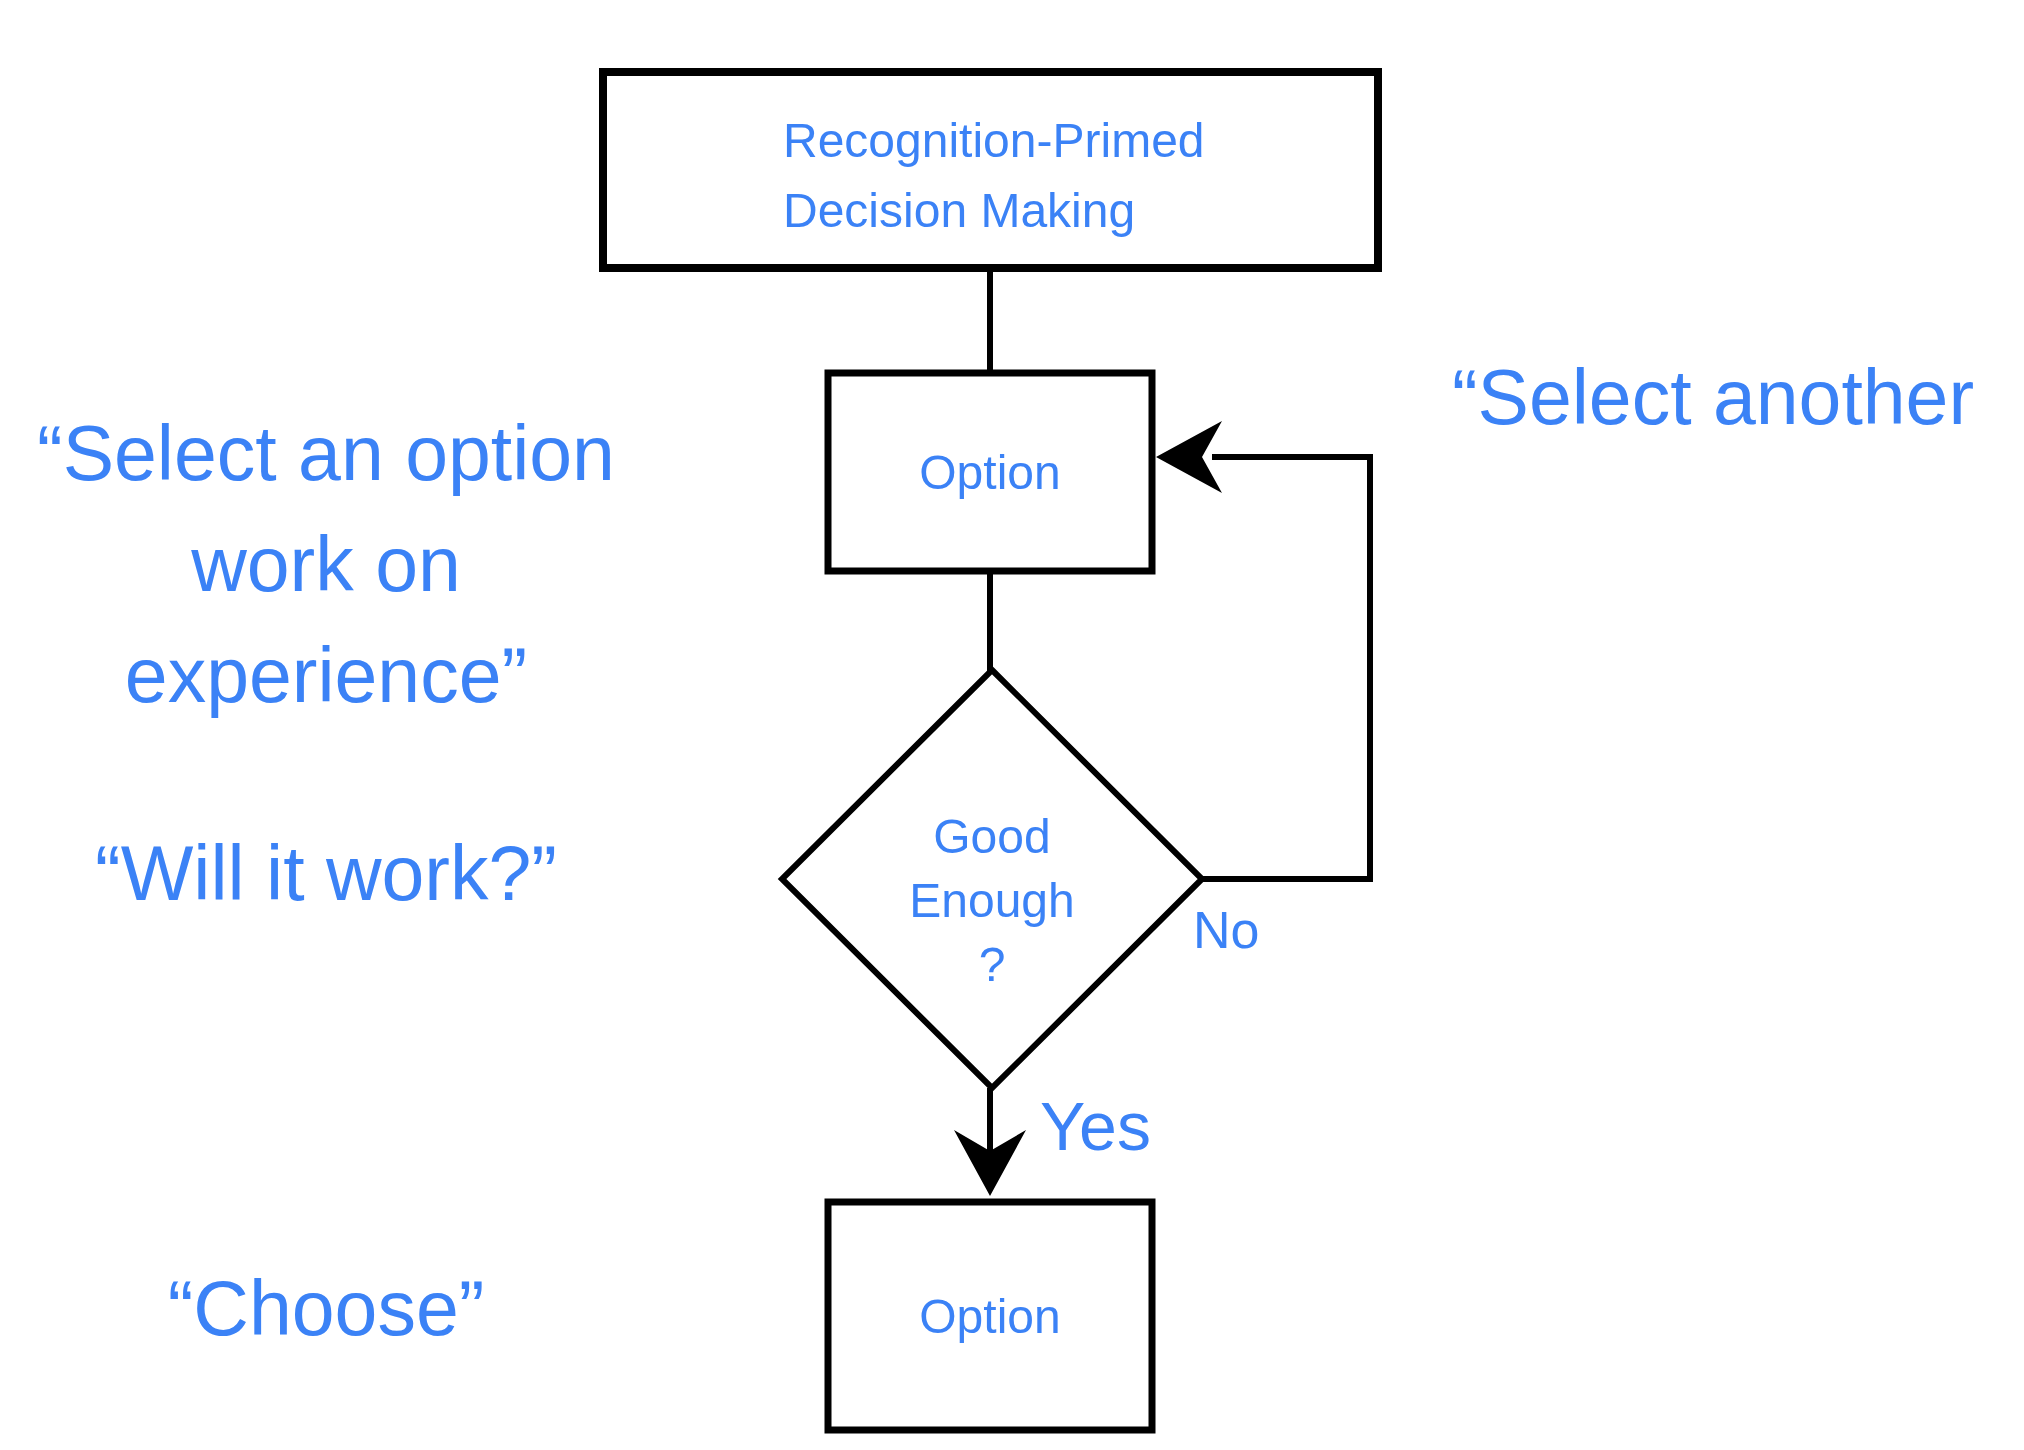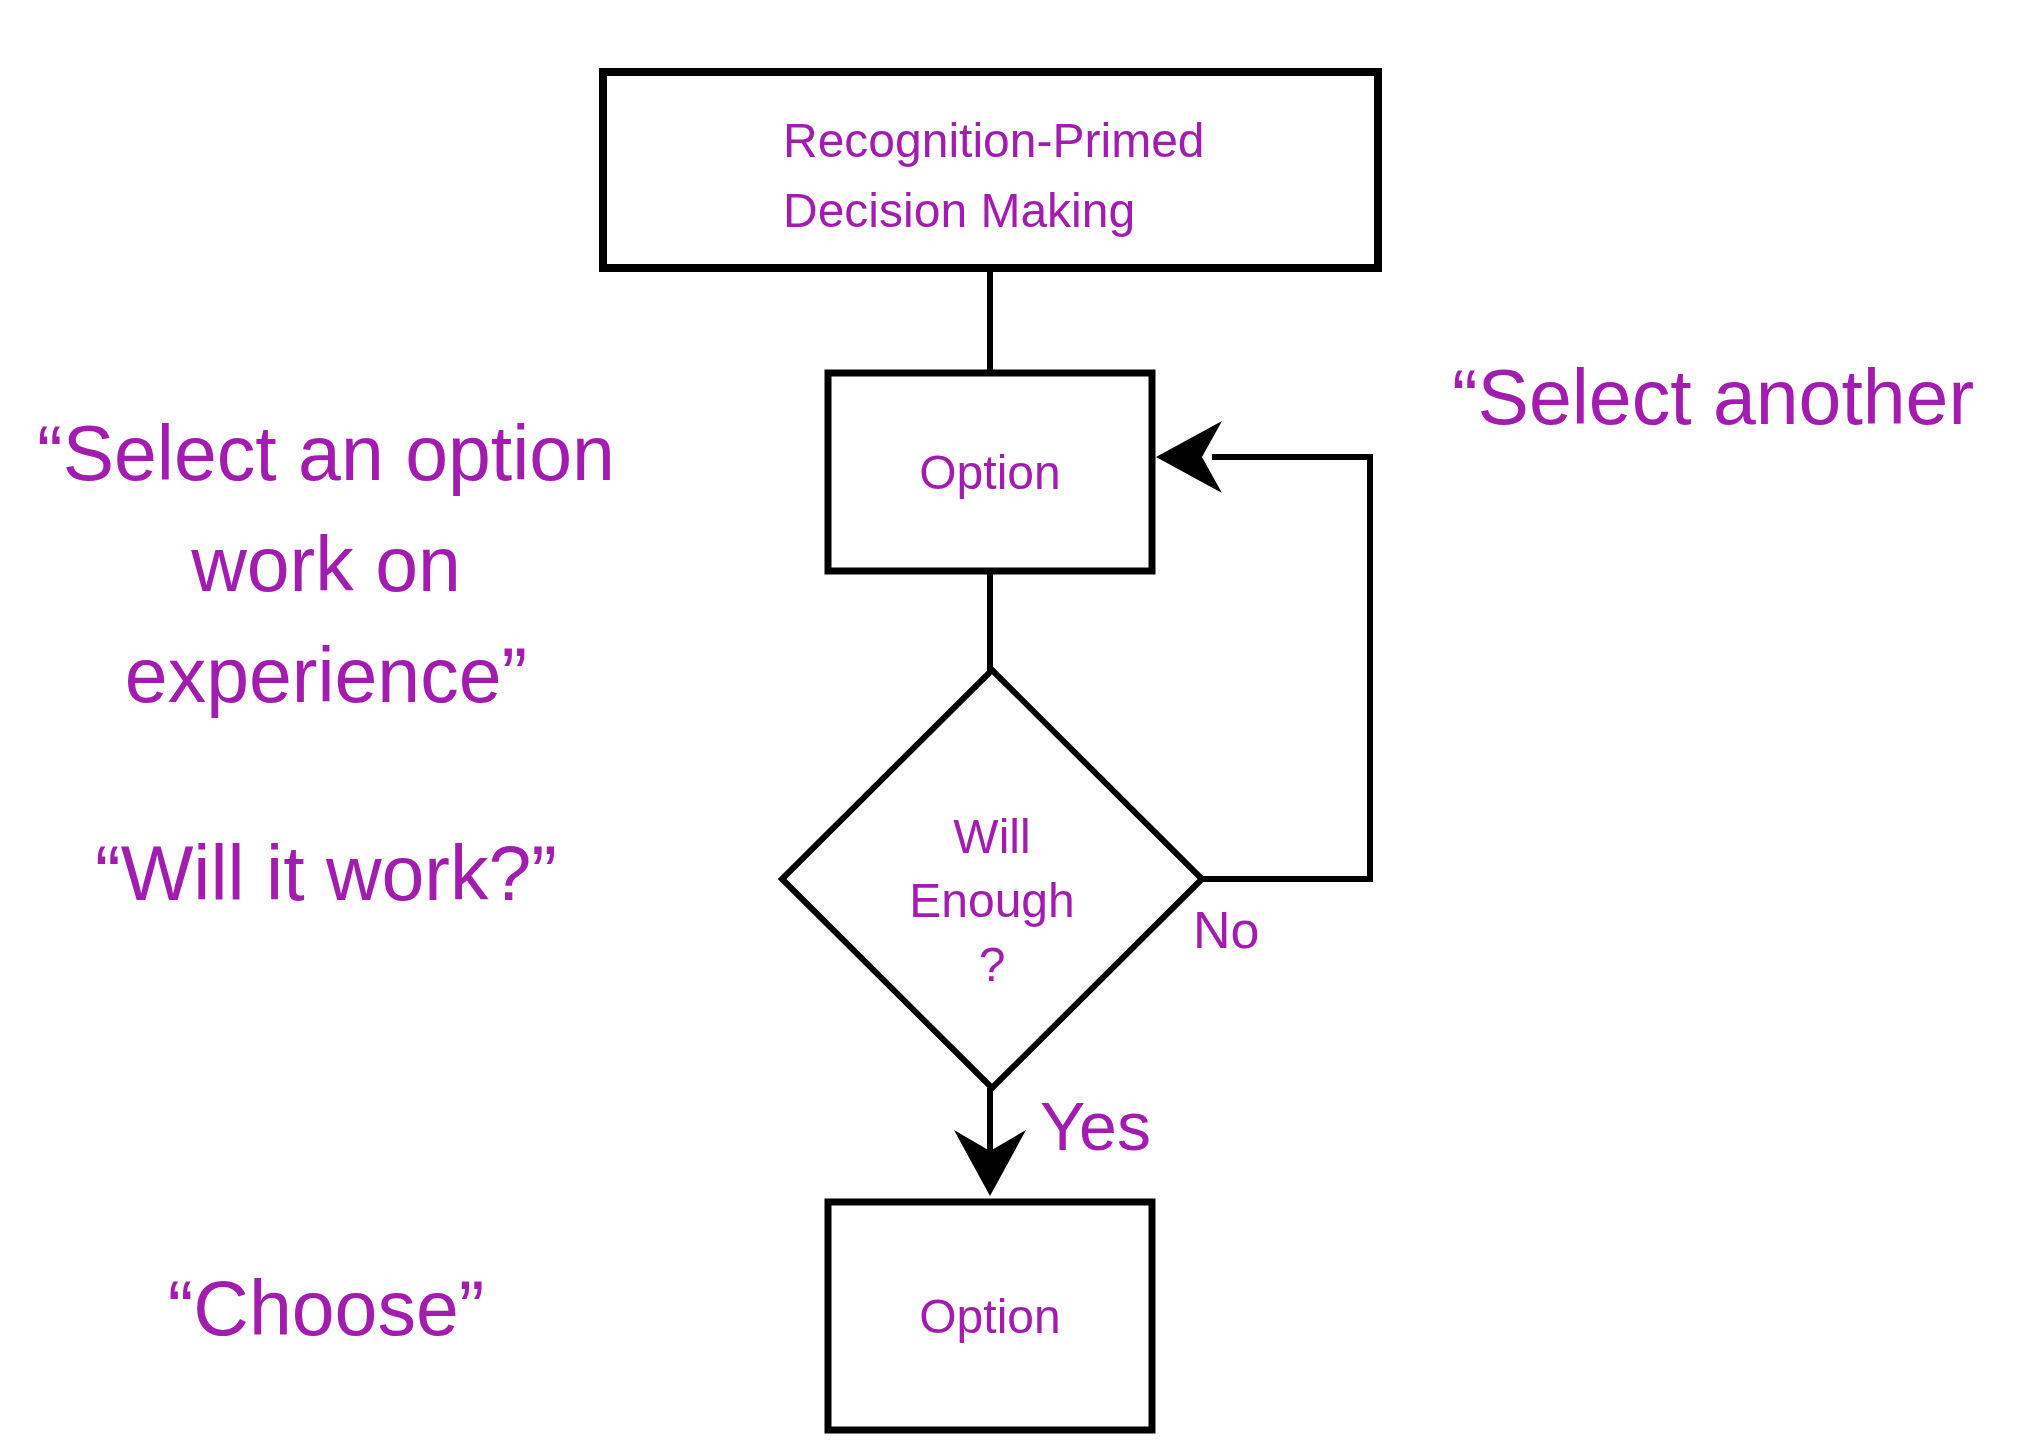--- a/index.html
+++ b/index.html
@@ -2,21 +2,21 @@
 <html><head>
 <meta charset="utf-8">
 <style>
   html, body { margin: 0; padding: 0; background: #fff; }
   #canvas {
     position: relative;
     width: 2024px;
     height: 1450px;
     background: #ffffff;
     font-family: "Liberation Sans", "DejaVu Sans", sans-serif;
-    color: #a21caf;
+    color: #3b82f6;
     overflow: hidden;
   }
   #diagram-svg { position: absolute; left: 0; top: 0; }
   .node-label {
     position: absolute;
     display: flex;
     align-items: center;
     justify-content: center;
     font-size: 48px;
   }
@@ -77,21 +77,21 @@
   </svg>
 
   <div class="title-text">
     <div>Recognition-Primed</div>
     <div>Decision Making</div>
   </div>
 
   <div class="node-label" style="left:828px; top:373px; width:324px; height:198px;">Option</div>
 
   <div class="diamond-text">
-    <div>Will</div>
+    <div>Good</div>
     <div>Enough</div>
     <div>?</div>
   </div>
 
   <div class="node-label" style="left:828px; top:1202px; width:324px; height:228px;">Option</div>
 
   <div class="edge-label" id="label-no">No</div>
   <div class="edge-label" id="label-yes">Yes</div>
 
   <div class="annotation annotation-left" id="ann-select-option">

